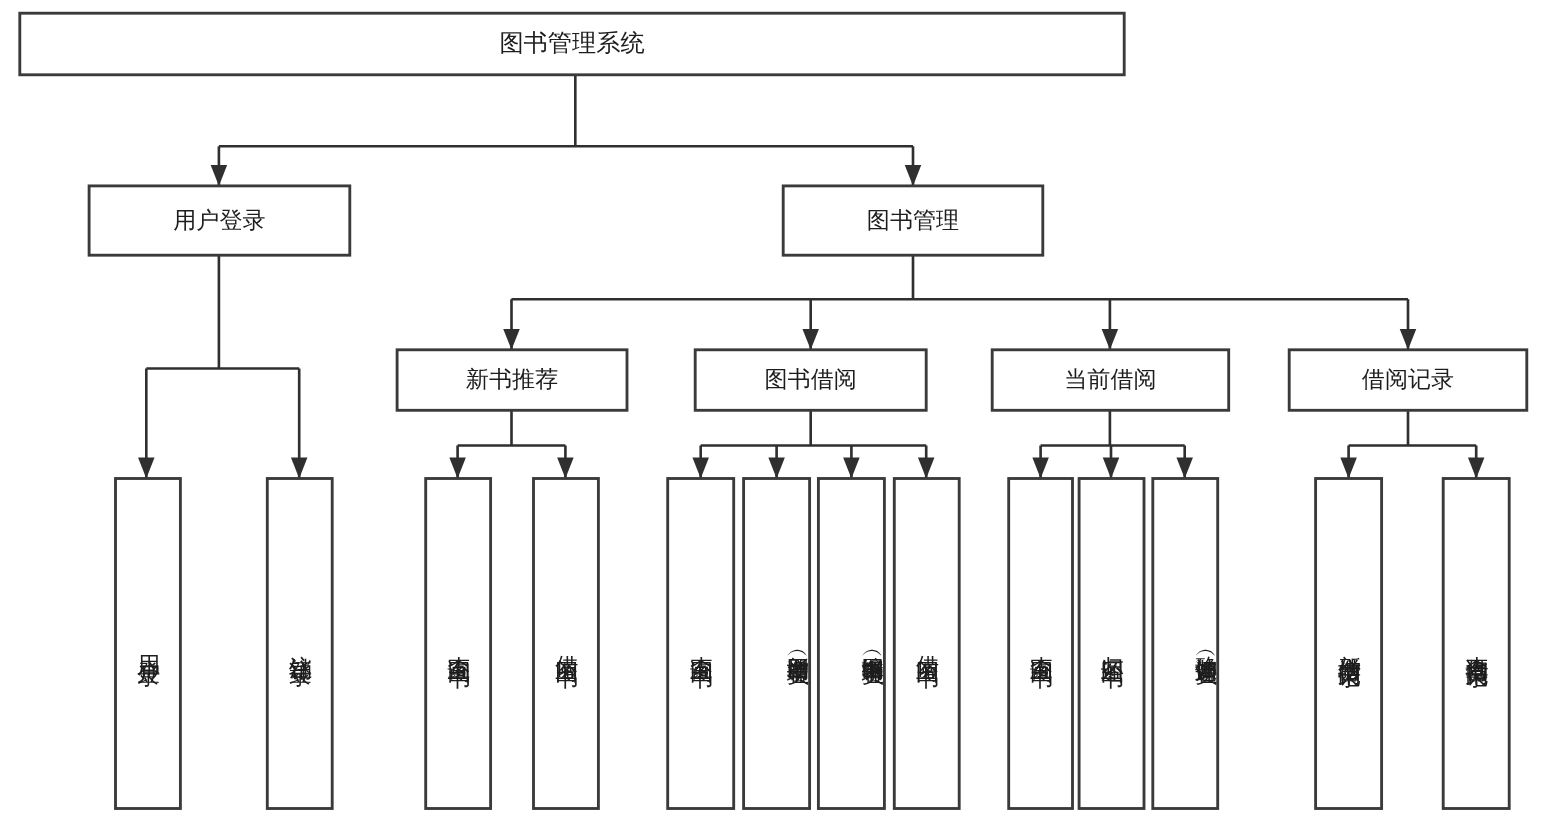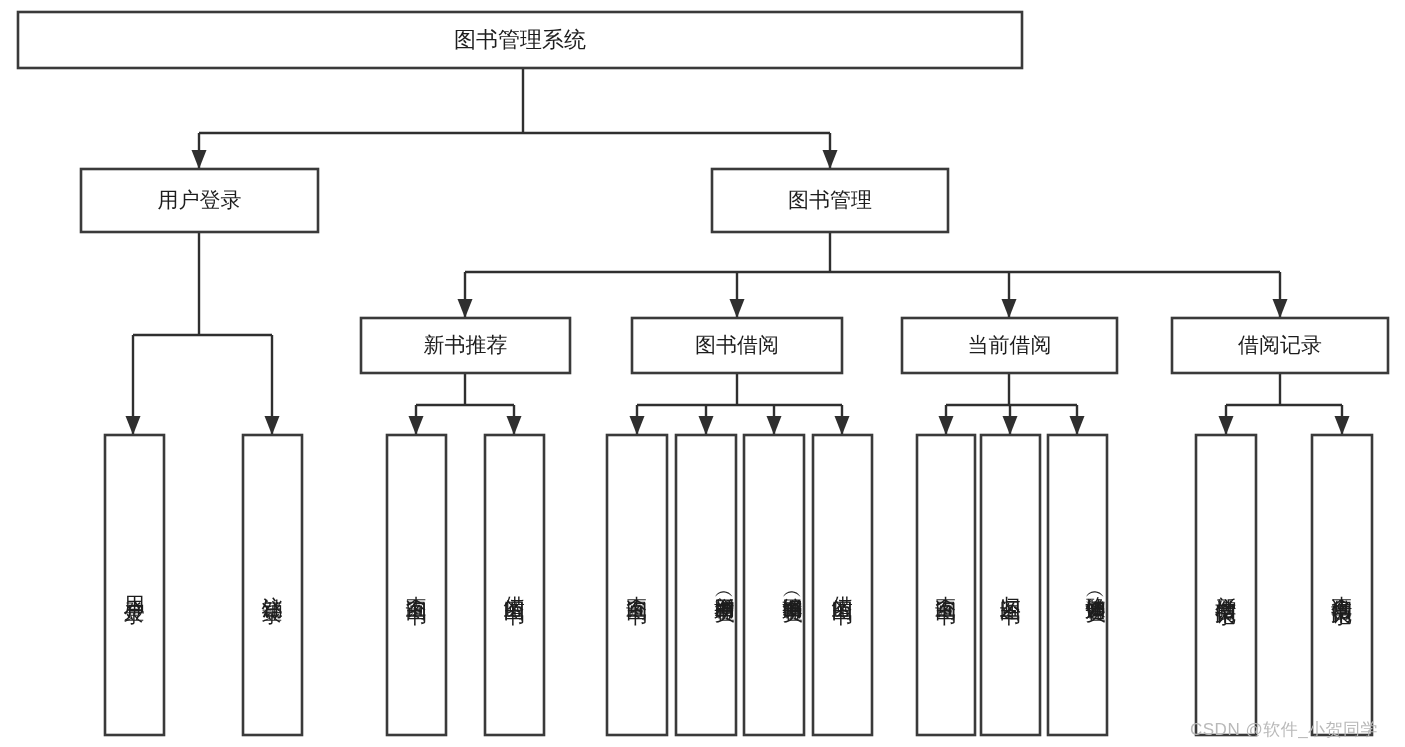--- a/index.html
+++ b/index.html
@@ -186,15 +186,14 @@
       <div class="leaf-label" style="left: 676px; top: 443px; width: 60px; height: 284px; font-size: 20px; letter-spacing: 1px;">新增图书（管理员）</div>
       <div class="leaf-label" style="left: 744px; top: 443px; width: 60px; height: 284px; font-size: 20px; letter-spacing: 1px;">编辑图书（管理员）</div>
       <div class="leaf-label" style="left: 813px; top: 443px; width: 59px; height: 284px; align-items: center;">借阅图书</div>
       <div class="leaf-label" style="left: 917px; top: 443px; width: 58px; height: 284px; align-items: center;">查询图书</div>
       <div class="leaf-label" style="left: 981px; top: 443px; width: 59px; height: 284px; align-items: center;">归还图书</div>
       <div class="leaf-label" style="left: 1048px; top: 443px; width: 59px; height: 284px; font-size: 20px; letter-spacing: 1px;">确认归还（管理员）</div>
       <div class="leaf-label" style="left: 1196px; top: 443px; width: 60px; height: 284px; justify-content: center; align-items: center; letter-spacing: 2px;">新增借阅记录</div>
       <div class="leaf-label" style="left: 1312px; top: 443px; width: 60px; height: 284px; justify-content: center; align-items: center; letter-spacing: 2px;">查询借阅记录</div>
     </div>
 
-  <div class="watermark" style="left: 1190px; top: 718px; color: rgb(185, 185, 185);">CSDN @软件_小贺同学</div>
 
 </div>
 
 </body></html>

